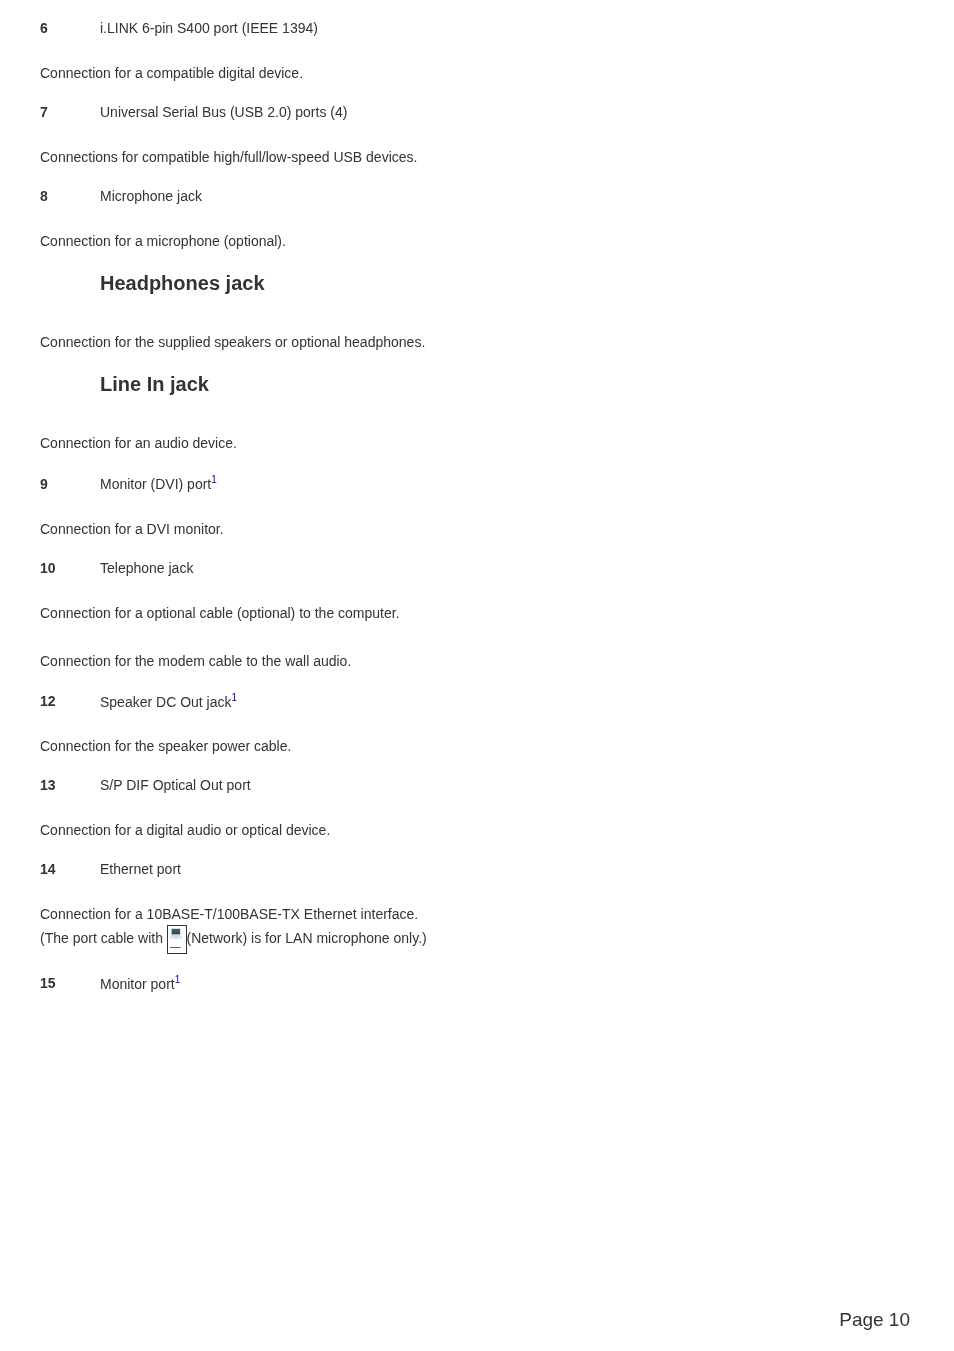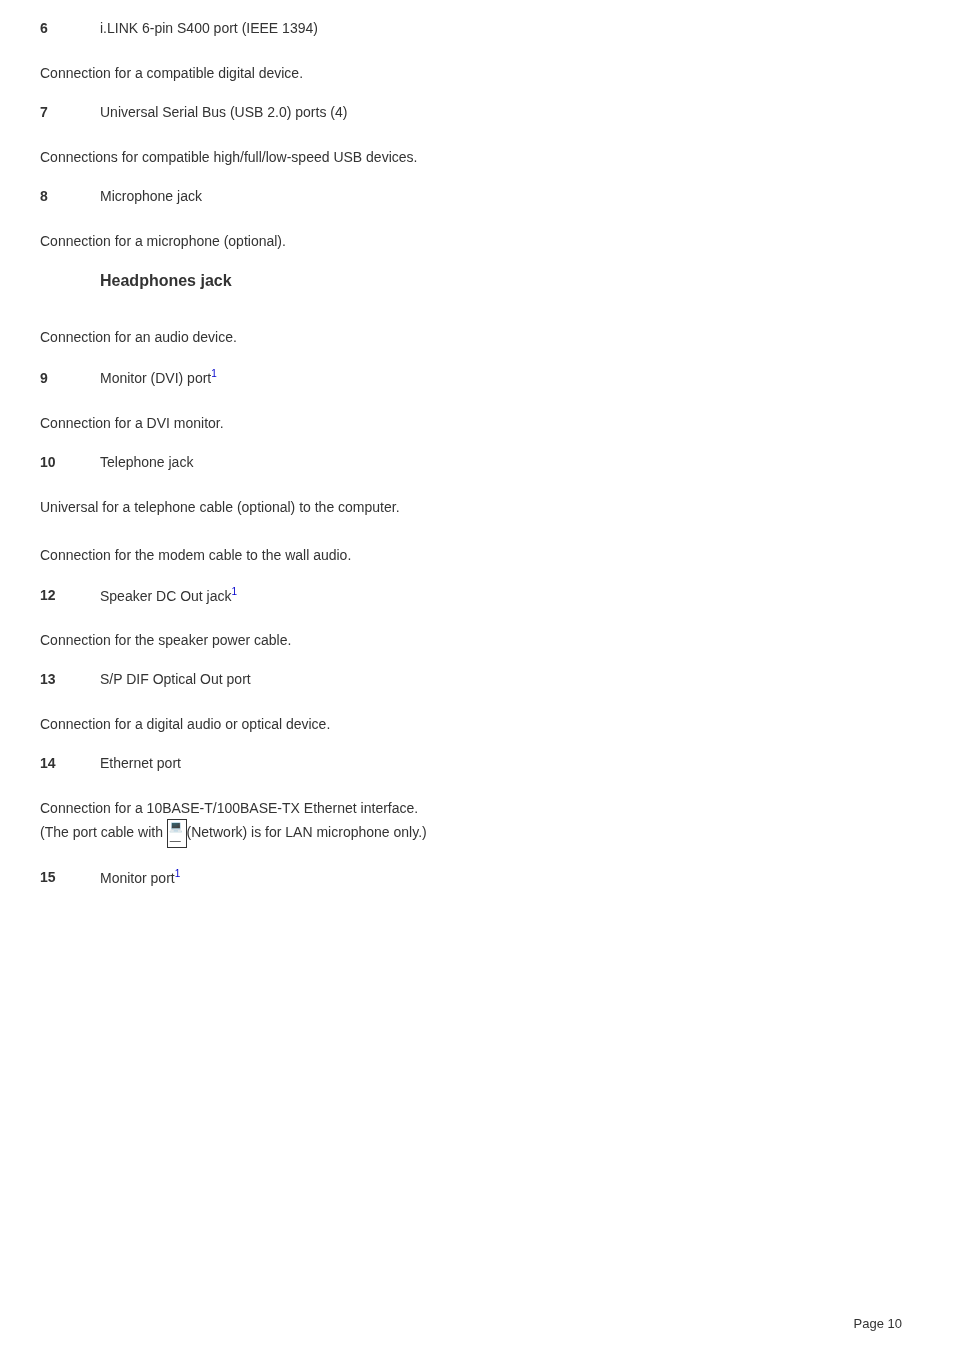--- a/index.html
+++ b/index.html
@@ -48,29 +48,29 @@
       padding-left: 0;
       margin-bottom: 16px;
       line-height: 1.5;
       font-size: 14px;
       color: #333;
       margin-top: 27px;
     }
 
     .subsection-title {
       font-weight: bold;
-      font-size: 16px;
+      font-size: 20px;
       margin-bottom: 10px;
     }
 
     .page-number {
       position: absolute;
       bottom: 20px;
-      right: 52px;
-      font-size: 13px;
+      right: 44px;
+      font-size: 19px;
       color: #333;
     }
 
     .network-icon {
       display: inline-block;
       font-size: 11px;
       border: 1px solid #333;
       padding: 0 2px;
       vertical-align: middle;
       line-height: 1.2;
@@ -109,40 +109,45 @@
       <span class="section-title">Microphone jack</span>
     </div>
     <div class="section-body">Connection for a microphone (optional).</div>
   </div>
 
   <div class="section">
     <div class="section-header">
       <span class="section-number"></span>
       <span class="subsection-title">Headphones jack</span>
     </div>
+    <div class="section-body">Connection for the supplied speakers or optional headphones.</div>
   </div>
 
   <div class="section">
+    <div class="section-header">
+      <span class="section-number"></span>
+      <span class="subsection-title">Line In jack</span>
+    </div>
     <div class="section-body">Connection for an audio device.</div>
   </div>
 
   <div class="section">
     <div class="section-header">
       <span class="section-number">9</span>
       <span class="section-title">Monitor (DVI) port<sup>1</sup></span>
     </div>
     <div class="section-body">Connection for a DVI monitor.</div>
   </div>
 
   <div class="section">
     <div class="section-header">
       <span class="section-number">10</span>
       <span class="section-title">Telephone jack</span>
     </div>
-    <div class="section-body">Universal for a telephone cable (optional) to the computer.</div>
+    <div class="section-body">Connection for a optional cable (optional) to the computer.</div>
   </div>
 
   <div class="section">
     <div class="section-body">Connection for the modem cable to the wall audio.</div>
   </div>
 
   <div class="section">
     <div class="section-header">
       <span class="section-number">12</span>
       <span class="section-title">Speaker DC Out jack<sup>1</sup></span>

